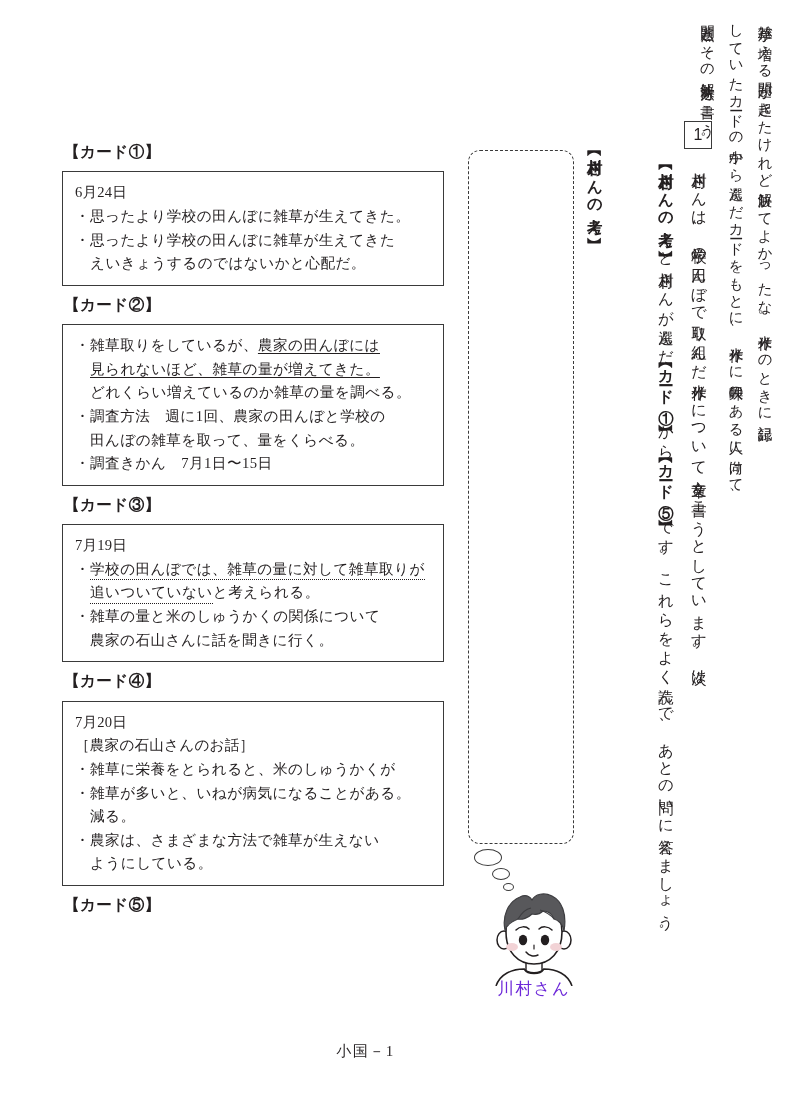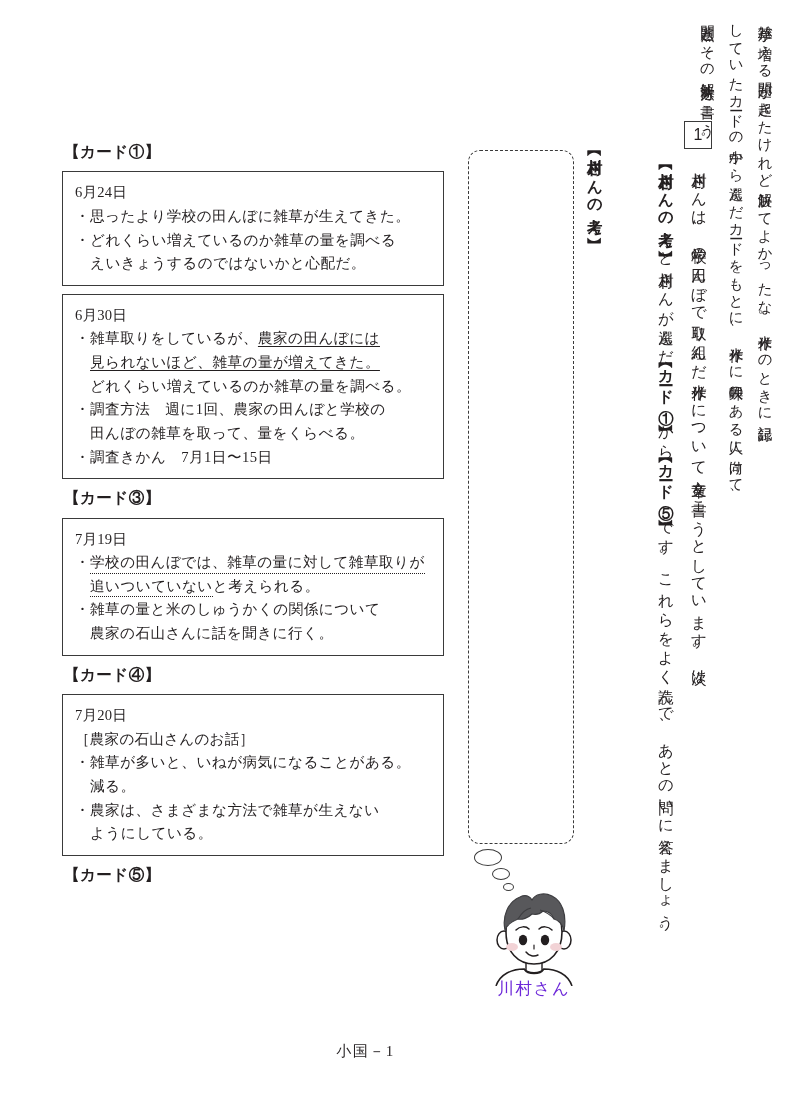--- a/index.html
+++ b/index.html
@@ -232,27 +232,27 @@
     <path d="M18 96 C22 84 34 79 46 79 C50 85 62 85 66 79 C78 79 90 84 94 96" fill="#fff" stroke="#231f20" stroke-width="1.5"></path>
   </svg>
   <div class="person-name">川村さん</div>
 
   <div class="cards-col">
       <div class="card-block">
         <div class="card-title">【カード①】</div>
         <div class="card-box">
           <div class="card-line date"><span>6月24日</span></div>
           <div class="card-line"><span>・思ったより学校の田んぼに雑草が生えてきた。</span></div>
-          <div class="card-line"><span>・どれくらい増えているのか雑草の量を調べる</span></div>
+          <div class="card-line"><span>・思ったより学校の田んぼに雑草が生えてきた</span></div>
           <div class="card-line indent"><span>えいきょうするのではないかと心配だ。</span></div>
         </div>
       </div>
       <div class="card-block">
-        <div class="card-box">
-          <div class="card-line date"><span>6月30日</span></div>
+        <div class="card-title">【カード②】</div>
+        <div class="card-box">
           <div class="card-line"><span>・雑草取りをしているが、</span><span class="u-solid">農家の田んぼには</span></div>
           <div class="card-line indent"><span class="u-solid">見られないほど、雑草の量が増えてきた。</span></div>
           <div class="card-line indent"><span>どれくらい増えているのか雑草の量を調べる。</span></div>
           <div class="card-line"><span>・調査方法　週に1回、農家の田んぼと学校の</span></div>
           <div class="card-line indent"><span>田んぼの雑草を取って、量をくらべる。</span></div>
           <div class="card-line"><span>・調査きかん　7月1日〜15日</span></div>
         </div>
       </div>
       <div class="card-block">
         <div class="card-title">【カード③】</div>
@@ -262,20 +262,21 @@
           <div class="card-line indent"><span class="u-dotted">追いついていない</span><span>と考えられる。</span></div>
           <div class="card-line"><span>・雑草の量と米のしゅうかくの関係について</span></div>
           <div class="card-line indent"><span>農家の石山さんに話を聞きに行く。</span></div>
         </div>
       </div>
       <div class="card-block">
         <div class="card-title">【カード④】</div>
         <div class="card-box">
           <div class="card-line date"><span>7月20日</span></div>
           <div class="card-line date"><span>［農家の石山さんのお話］</span></div>
+          <div class="card-line"><span>・雑草に栄養をとられると、米のしゅうかくが</span></div>
           <div class="card-line"><span>・雑草が多いと、いねが病気になることがある。</span></div>
           <div class="card-line indent"><span>減る。</span></div>
           <div class="card-line"><span>・農家は、さまざまな方法で雑草が生えない</span></div>
           <div class="card-line indent"><span>ようにしている。</span></div>
         </div>
       </div>
       <div class="card-block">
         <div class="card-title">【カード⑤】</div>
       </div>
     </div>

